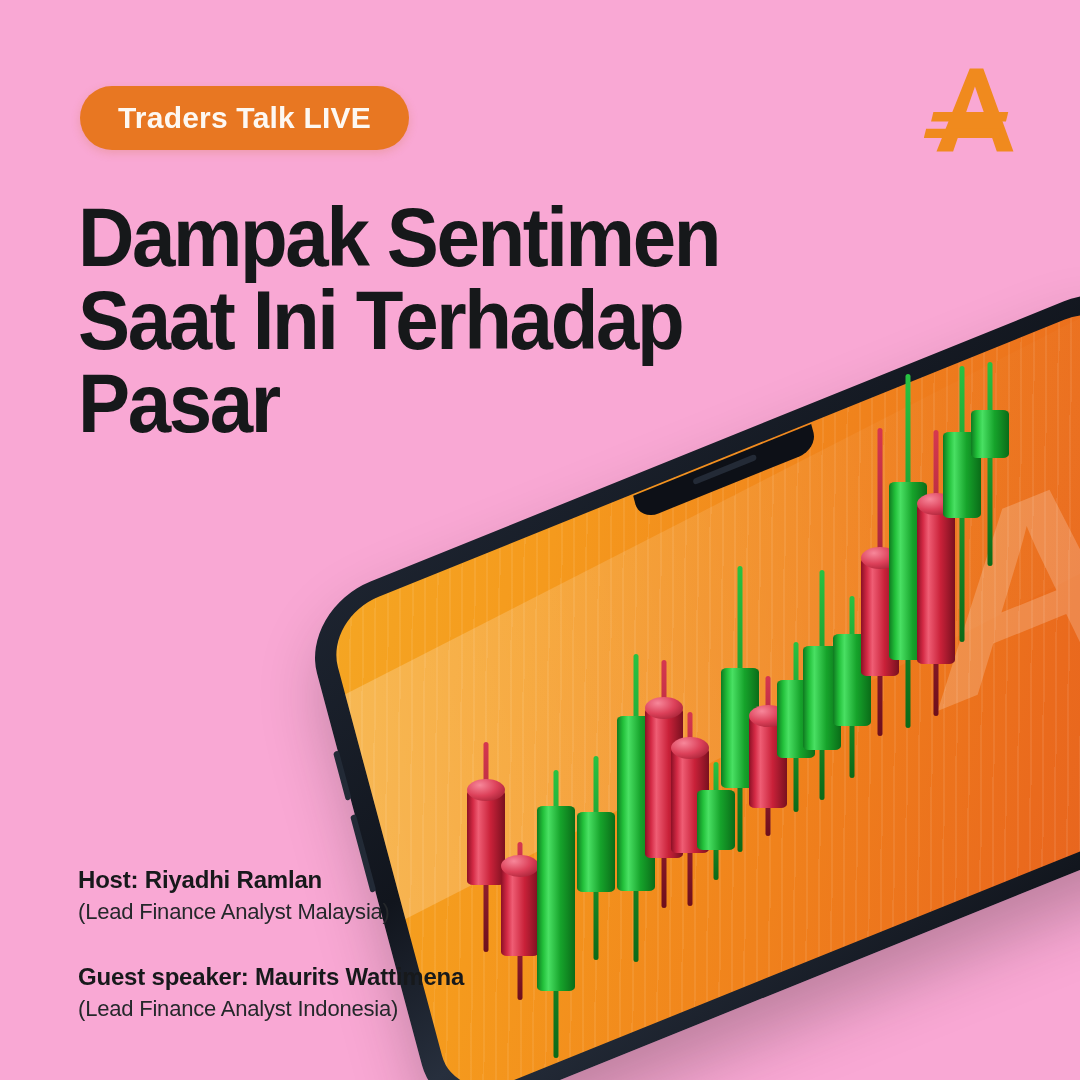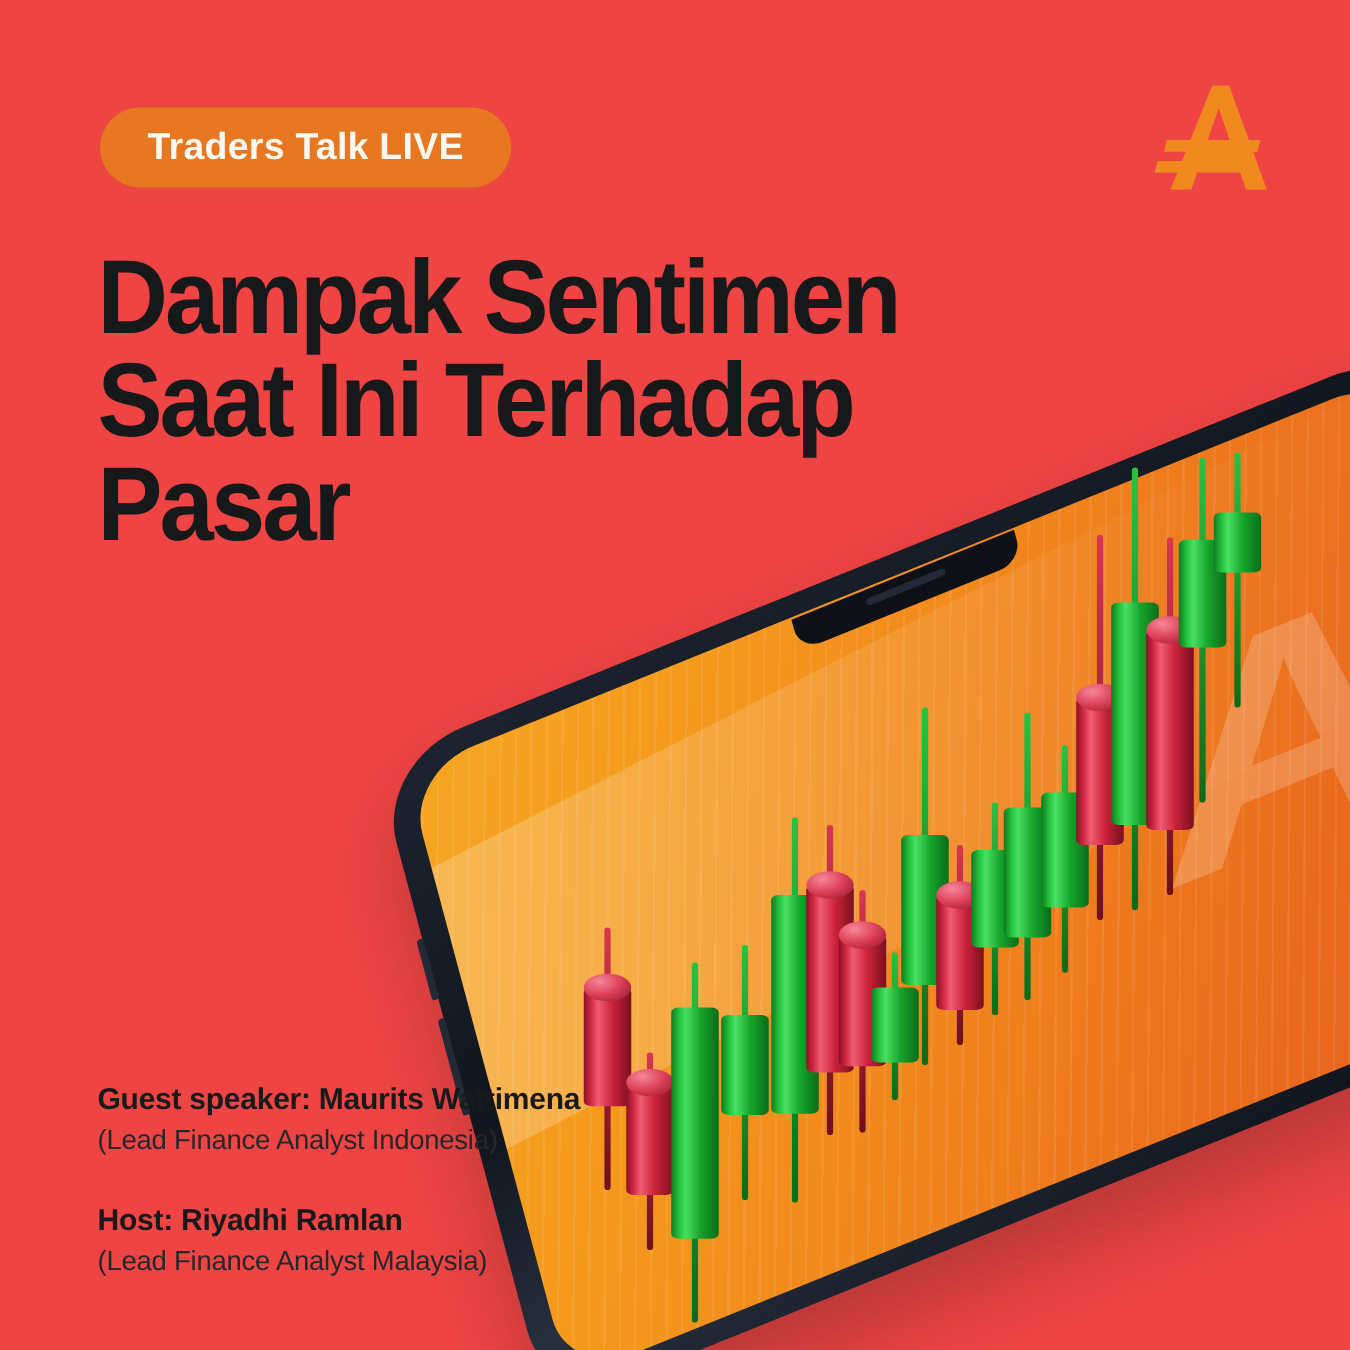--- a/index.html
+++ b/index.html
@@ -2,21 +2,21 @@
 <html><head>
 <meta charset="utf-8">
 <style>
   html,body{margin:0;padding:0;}
   body{
     width:1080px;height:1080px;overflow:hidden;
     background:#faf6f1;
     font-family:"Liberation Sans", sans-serif;
     position:relative;
   }
-  #stage{position:absolute;inset:0;width:1080px;height:1080px;overflow:hidden;background:#ef4444;}
+  #stage{position:absolute;inset:0;width:1080px;height:1080px;overflow:hidden;background:#f9a8d4;}
 
   
   .art{position:absolute;inset:0;z-index:1;}
 
   .phone{
     position:absolute;
     left:300px;top:610px;
     width:900px;height:620px;
     border-radius:76px;
     background:linear-gradient(160deg,#1d2430 0%,#11151d 38%,#272f3d 60%,#0c0f15 100%);
@@ -241,23 +241,23 @@
 
     <div class="title">
       <span>Dampak Sentimen</span>
       <span>Saat Ini Terhadap</span>
       <span>Pasar</span>
     </div>
 
 
     <div class="credits">
       <div class="grp">
+        <div class="name">Host: Riyadhi Ramlan</div>
+        <div class="role">(Lead Finance Analyst Malaysia)</div>
+      </div>
+      <div class="grp">
         <div class="name">Guest speaker: Maurits Wattimena</div>
         <div class="role">(Lead Finance Analyst Indonesia)</div>
       </div>
-      <div class="grp">
-        <div class="name">Host: Riyadhi Ramlan</div>
-        <div class="role">(Lead Finance Analyst Malaysia)</div>
-      </div>
     </div>
 
   </div>
 </div>
 
 </body></html>

